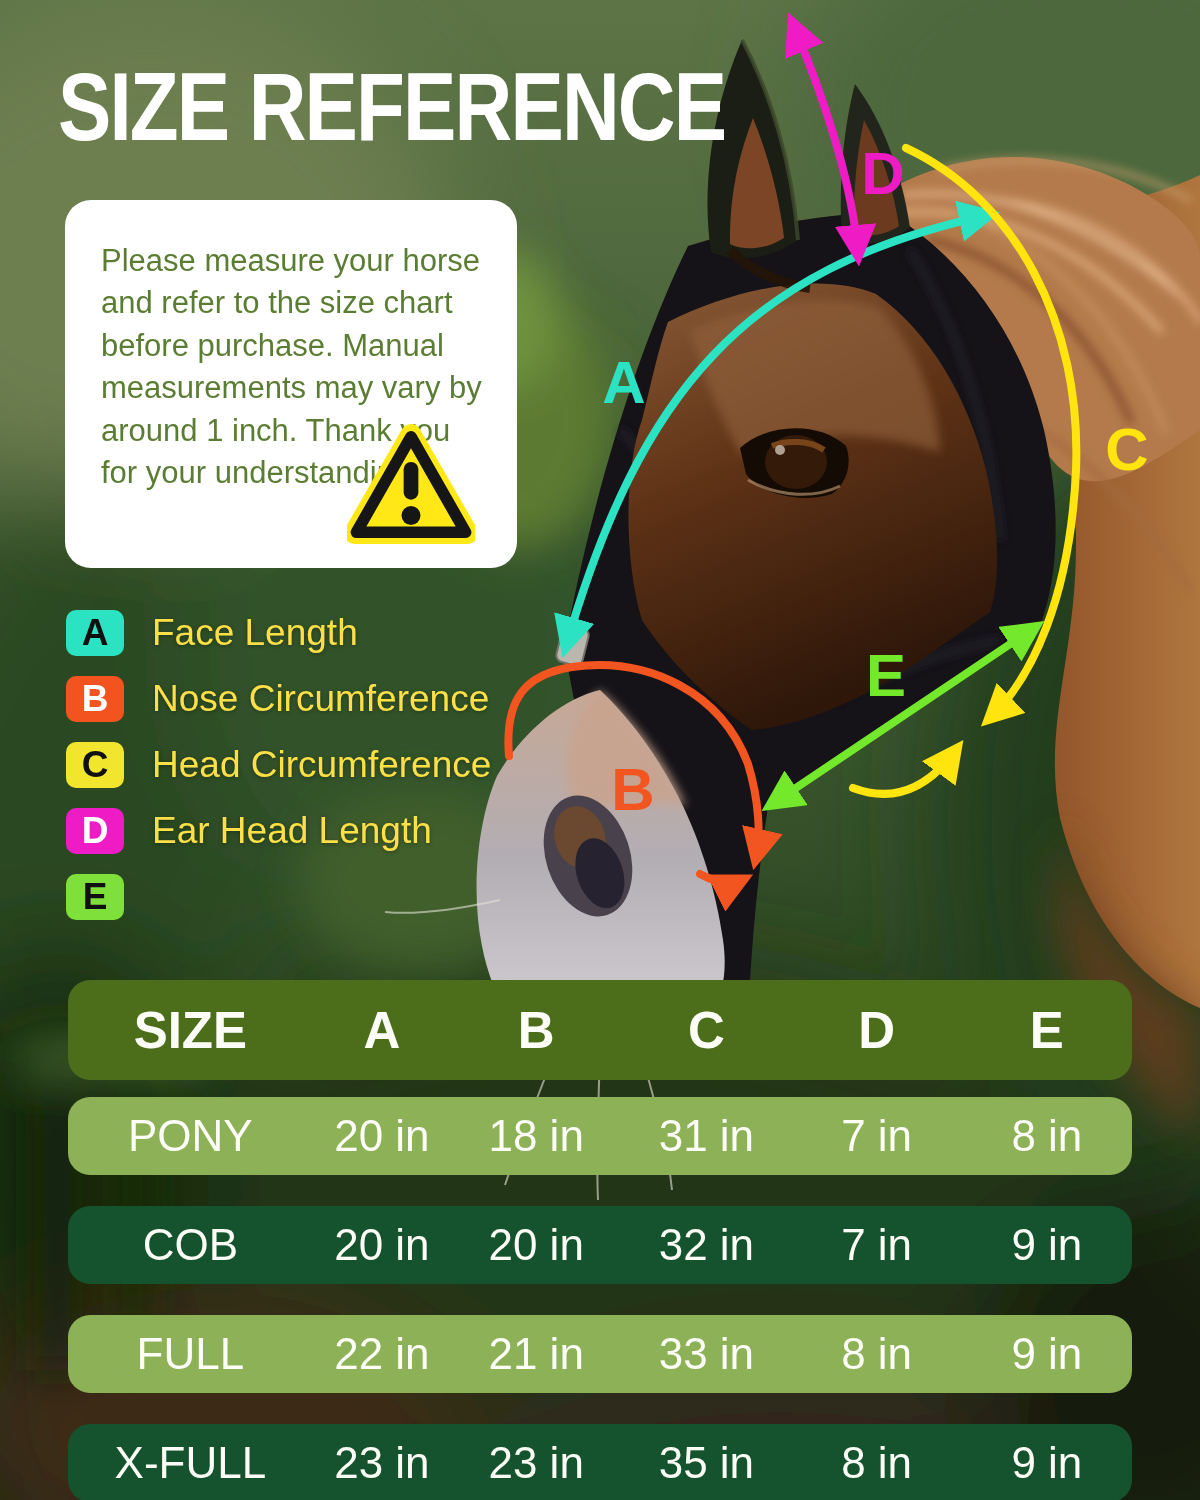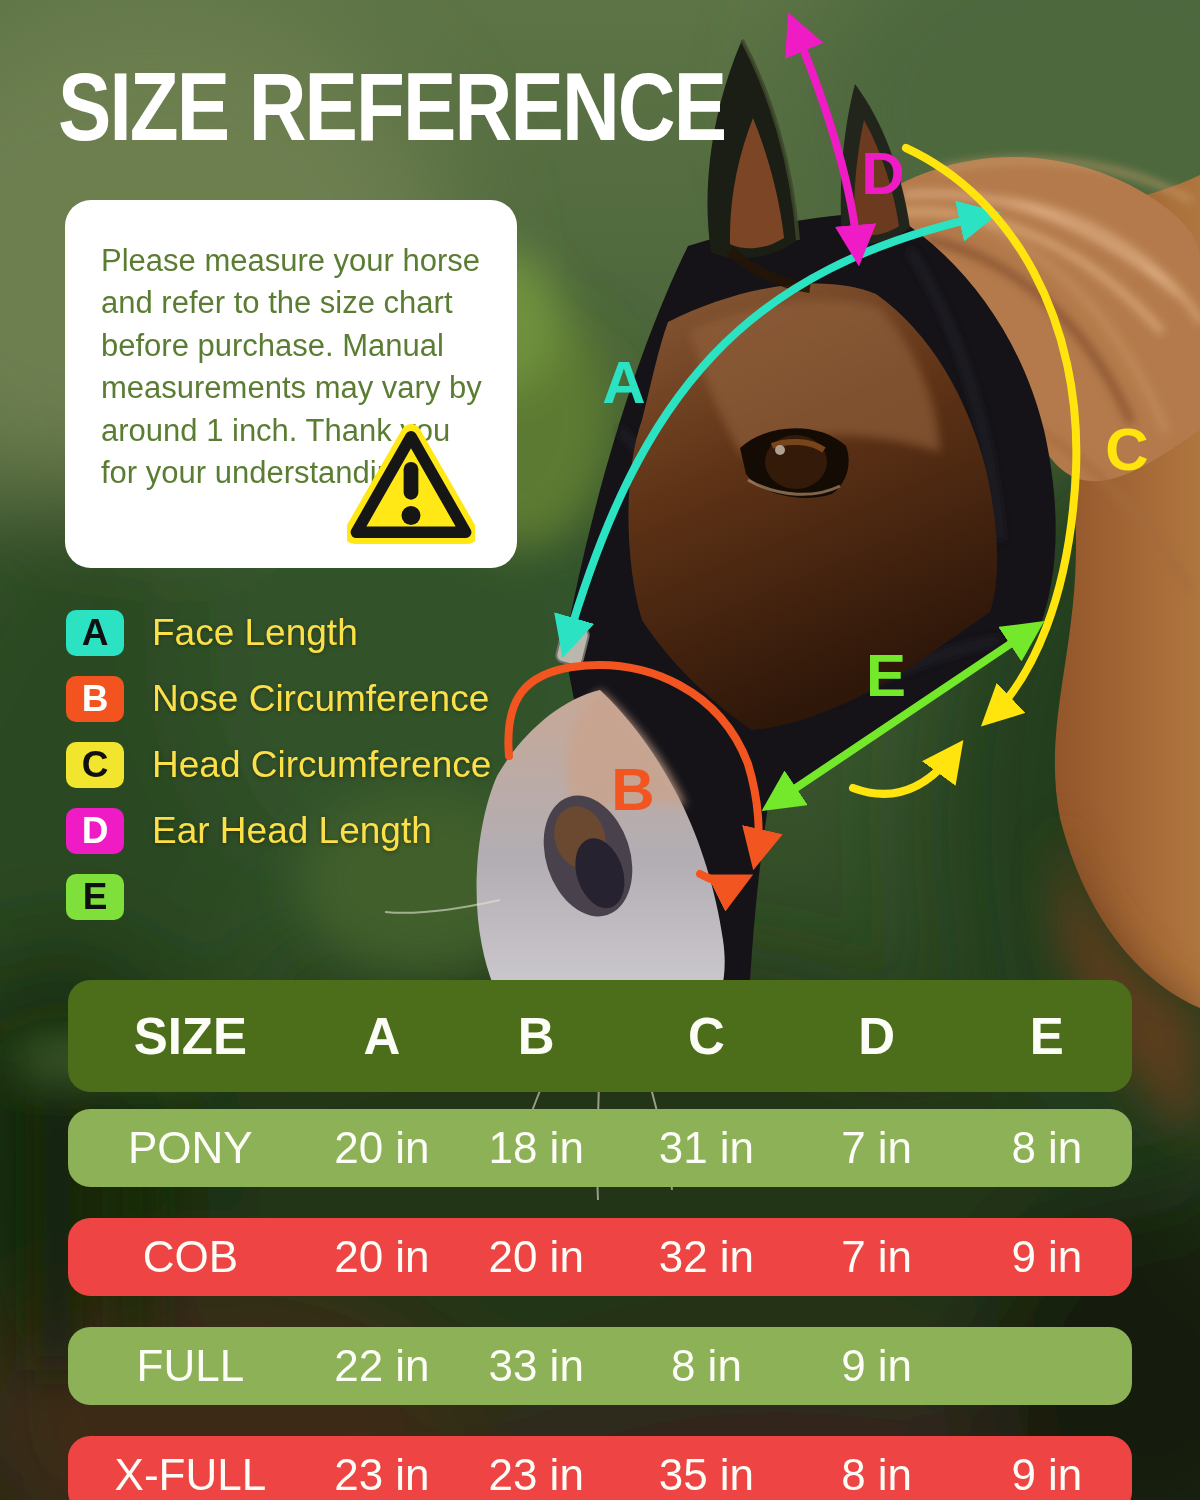--- a/index.html
+++ b/index.html
@@ -36,24 +36,24 @@
   .anno{position:absolute;font-size:60px;font-weight:bold;line-height:1;
         transform:translate(-50%,-50%);}
   .an-a{color:#2BE3C3;} .an-b{color:#F2551F;} .an-c{color:#FFE50D;}
   .an-d{color:#EF1BC5;} .an-e{color:#74E92C;}
 
   
   .table{position:absolute;left:68px;top:980px;width:1064px;}
   .t-row{display:grid;grid-template-columns:23% 13% 16% 16% 16% 16%;
          align-items:center;border-radius:22px;color:#fdfdf7;}
   .t-cell{text-align:center;}
-  .t-head{height:112px;background:#4C6E1B;font-weight:bold;font-size:51px;
+  .t-head{height:100px;background:#4C6E1B;font-weight:bold;font-size:51px;
           margin-bottom:17px;}
   .t-data{height:78px;font-size:44px;margin-bottom:31px;}
-  .row-dark{background:#ef4444;}
+  .row-dark{background:#14532d;}
   .row-light{background:#8DB156;}
 </style>
 </head>
 <body>
 
 <div id="canvas">
 
   <svg id="scene" viewBox="0 0 1200 1500" preserveAspectRatio="none">
     <defs>
       <filter id="b60" x="-60%" y="-60%" width="220%" height="220%">
@@ -288,20 +288,21 @@
       <div class="t-cell">COB</div>
       <div class="t-cell">20 in</div>
       <div class="t-cell">20 in</div>
       <div class="t-cell">32 in</div>
       <div class="t-cell">7 in</div>
       <div class="t-cell">9 in</div>
     </div>
     <div class="t-row t-data row-light">
       <div class="t-cell">FULL</div>
       <div class="t-cell">22 in</div>
+      <div class="t-cell">21 in</div>
       <div class="t-cell">33 in</div>
       <div class="t-cell">8 in</div>
       <div class="t-cell">9 in</div>
     </div>
     <div class="t-row t-data row-dark">
       <div class="t-cell">X-FULL</div>
       <div class="t-cell">23 in</div>
       <div class="t-cell">23 in</div>
       <div class="t-cell">35 in</div>
       <div class="t-cell">8 in</div>

